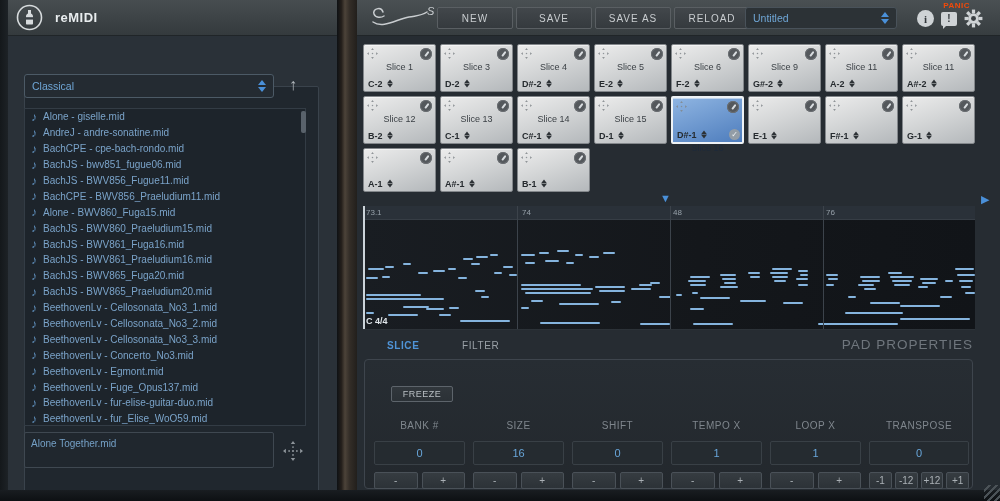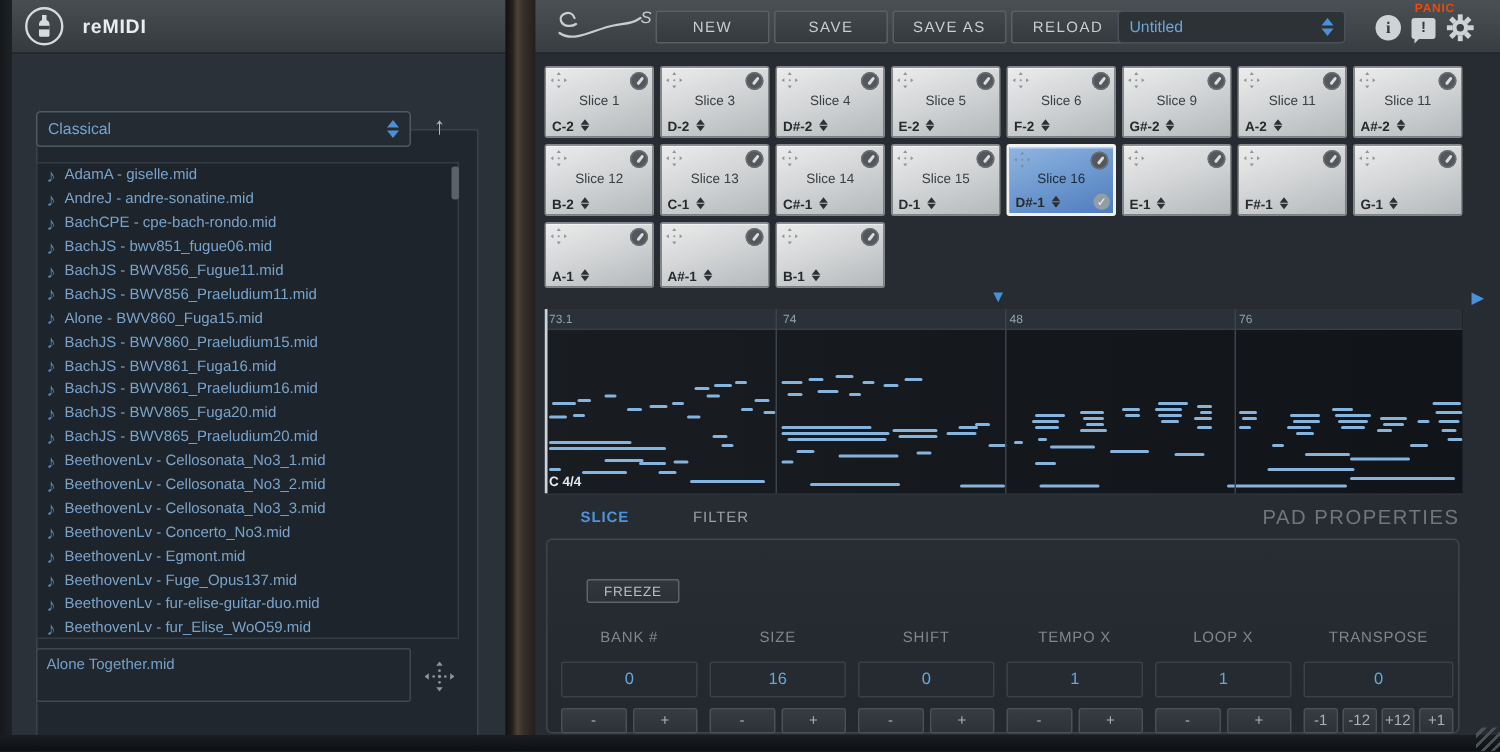--- a/index.html
+++ b/index.html
@@ -45,21 +45,21 @@
   .ic-bubble{position:relative;width:16px;height:14px;background:#cfd3d6;border-radius:2px;color:#33383c;font-size:10px;font-weight:bold;display:flex;align-items:center;justify-content:center;}
   .ic-bubble:after{content:"";position:absolute;left:2px;bottom:-3px;border:3px solid transparent;border-top-color:#cfd3d6;border-left-color:#cfd3d6;}
   .ic-gear{width:19px;height:19px;}
   .rp-body{position:absolute;left:357px;top:36px;width:643px;height:455px;background:#262c32;}
 
   
   .pad-grid{position:absolute;left:363px;top:44px;width:612px;height:148px;display:grid;grid-template-columns:repeat(8,1fr);grid-template-rows:48px 48px 44px;gap:4px;}
   .pad{position:relative;border-radius:2px;background:linear-gradient(160deg,#ececec 0%,#d4d6d7 45%,#b4b8bb 100%);border:1px solid #83878b;box-shadow:inset 0 1px 0 rgba(255,255,255,.5);}
   .pad.sel{background:linear-gradient(160deg,#8fb5e2,#4e7dbd);border:2px solid #eef2f5;}
   .plabel{position:absolute;top:50%;left:0;right:0;transform:translateY(-62%);text-align:center;font-size:9px;color:#3b4045;}
-  .pad.sel .plabel{color:#1d2a3a;}
+  .pad.sel .plabel{color:#1d2a3a;margin-top:29px;}
   .pnote{position:absolute;left:4px;bottom:2px;font-size:9px;font-weight:bold;color:#262b2f;display:flex;align-items:center;gap:3px;}
   .mv{position:absolute;top:3px;left:3px;width:11px;height:11px;opacity:.85;}
   .cir{position:absolute;top:3px;right:3px;width:12px;height:12px;border-radius:50%;background:#54585c;box-shadow:inset 0 0 0 1px #6b6f73;}
   .cir i{position:absolute;left:6px;top:2.5px;width:2px;height:5.5px;background:#d9dde0;transform:rotate(38deg);border-radius:1px;}
   .chk{position:absolute;right:2px;bottom:2px;width:11px;height:11px;border-radius:50%;background:#939da6;color:#eef2f4;font-size:8px;display:flex;align-items:center;justify-content:center;}
   .tri{position:absolute;font-size:11px;color:#4a90d9;line-height:1;}
   .tri-down{left:660px;top:193px;}
   .tri-right{left:981px;top:194px;}
 
   
@@ -115,41 +115,41 @@
         <i class="u"></i>
         <i class="d"></i>
       </span>
   </div>
   <button class="up-btn">
     <span>↑</span>
   </button>
   <div class="file-list">
       <div class="file-item">
         <span class="note-ic">♪</span>
-        <span>AdamA - giselle.mid</span>
+        <span>Alone - giselle.mid</span>
       </div>
       <div class="file-item">
         <span class="note-ic">♪</span>
         <span>AndreJ - andre-sonatine.mid</span>
       </div>
       <div class="file-item">
         <span class="note-ic">♪</span>
         <span>BachCPE - cpe-bach-rondo.mid</span>
       </div>
       <div class="file-item">
         <span class="note-ic">♪</span>
         <span>BachJS - bwv851_fugue06.mid</span>
       </div>
       <div class="file-item">
         <span class="note-ic">♪</span>
         <span>BachJS - BWV856_Fugue11.mid</span>
       </div>
       <div class="file-item">
         <span class="note-ic">♪</span>
-        <span>BachJS - BWV856_Praeludium11.mid</span>
+        <span>BachCPE - BWV856_Praeludium11.mid</span>
       </div>
       <div class="file-item">
         <span class="note-ic">♪</span>
         <span>Alone - BWV860_Fuga15.mid</span>
       </div>
       <div class="file-item">
         <span class="note-ic">♪</span>
         <span>BachJS - BWV860_Praeludium15.mid</span>
       </div>
       <div class="file-item">

